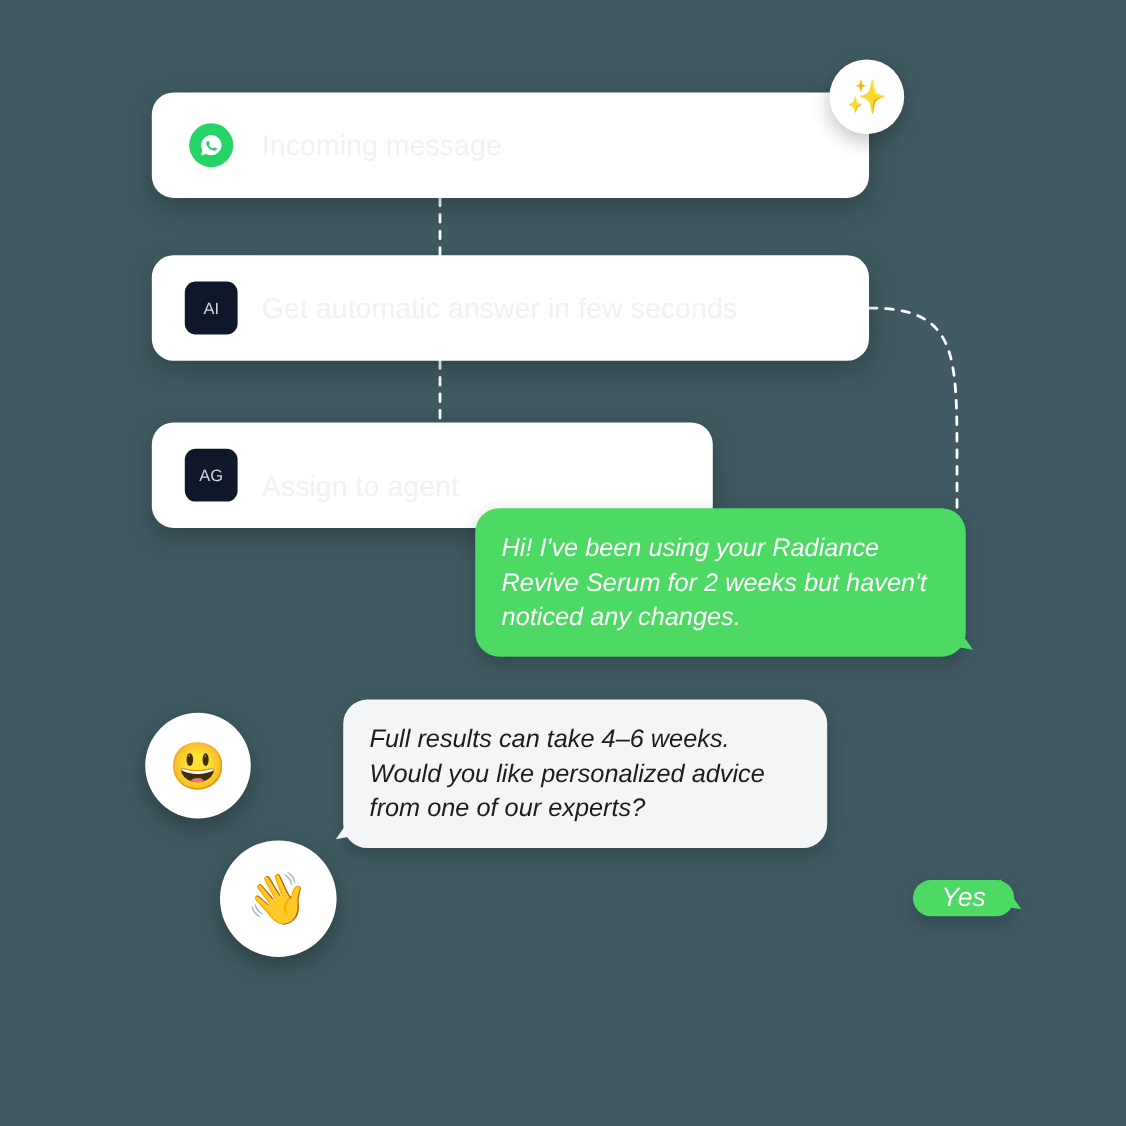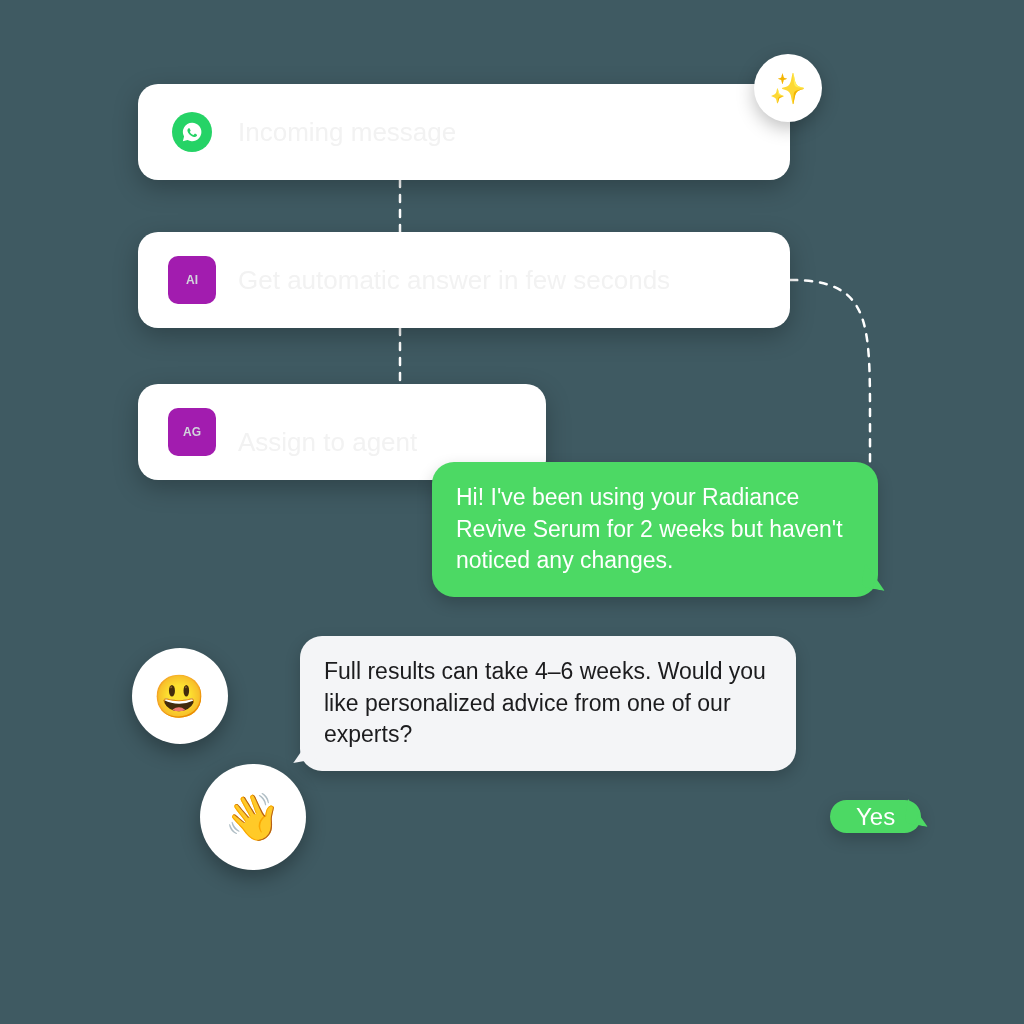--- a/index.html
+++ b/index.html
@@ -43,23 +43,23 @@
     width: 40px; height: 40px;
     background: #25d366;
     border-radius: 50%;
     display:flex; align-items:center; justify-content:center;
   }
   .whatsapp-circle svg { width: 22px; height: 22px; fill: #fff; }
 
   .ai-badge {
     width: 48px; height: 48px;
     border-radius: 10px;
-    background: #a21caf;
+    background: #0f172a;
     display:flex; align-items:center; justify-content:center;
-    font-size: 12px; font-weight:700; color:#d1d5db;
+    font-size: 15px; font-weight:400; color:#d1d5db;
   }
 
   
   .sparkle-bubble {
     position: absolute;
     width: 68px; height: 68px;
     background: #fff;
     border-radius: 50%;
     box-shadow: 0 6px 18px rgba(0,0,0,0.25);
     display:flex; align-items:center; justify-content:center;
@@ -75,20 +75,21 @@
   }
 
   
   .bubble {
     position: absolute;
     border-radius: 22px;
     padding: 20px 24px;
     font-size: 23px;
     line-height: 1.38;
     box-shadow: 0 6px 16px rgba(0,0,0,0.2);
+    font-style: italic;
   }
   .bubble.green {
     background: #4cd964;
     color: #fff;
   }
   .bubble.grey {
     background: #f4f5f7;
     color: #1c1c1e;
   }
   
@@ -150,27 +151,27 @@
 
 <div class="sparkle-bubble" style="left:754px; top:54px;">✨</div>
 
 <div class="flow-card" style="left:138px; top:232px; width:652px;">
   <div class="icon-slot">
     <div class="ai-badge">AI</div>
   </div>
   <div class="label">Get automatic answer in few seconds</div>
 </div>
 
-<div class="flow-card" style="left:138px; top:384px; width:408px;align-items:flex-end;">
+<div class="flow-card" style="left:138px; top:384px; width:510px;align-items:flex-end;">
   <div class="icon-slot">
     <div class="ai-badge">AG</div>
   </div>
   <div class="label">Assign to agent</div>
 </div>
 
 <div class="bubble green tail-br" style="left:432px; top:462px; width:446px;">Hi! I've been using your Radiance Revive Serum for 2 weeks but haven't noticed any changes.</div>
 
-<div class="bubble grey tail-bl" style="left:300px; top:636px; width:496px;">Full results can take 4–6 weeks. Would you like personalized advice from one of our experts?</div>
+<div class="bubble grey tail-bl" style="left:312px; top:636px; width:440px;">Full results can take 4–6 weeks. Would you like personalized advice from one of our experts?</div>
 
 <div class="emoji-bubble" style="left:132px; top:648px; width:96px; height:96px; font-size:42px;">😃</div>
 <div class="emoji-bubble" style="left:200px; top:764px; width:106px; height:106px; font-size:46px;">👋</div>
 
 <div class="bubble green small-yes tail-br" style="left:830px; top:800px;">Yes</div>
 
 </body></html>

